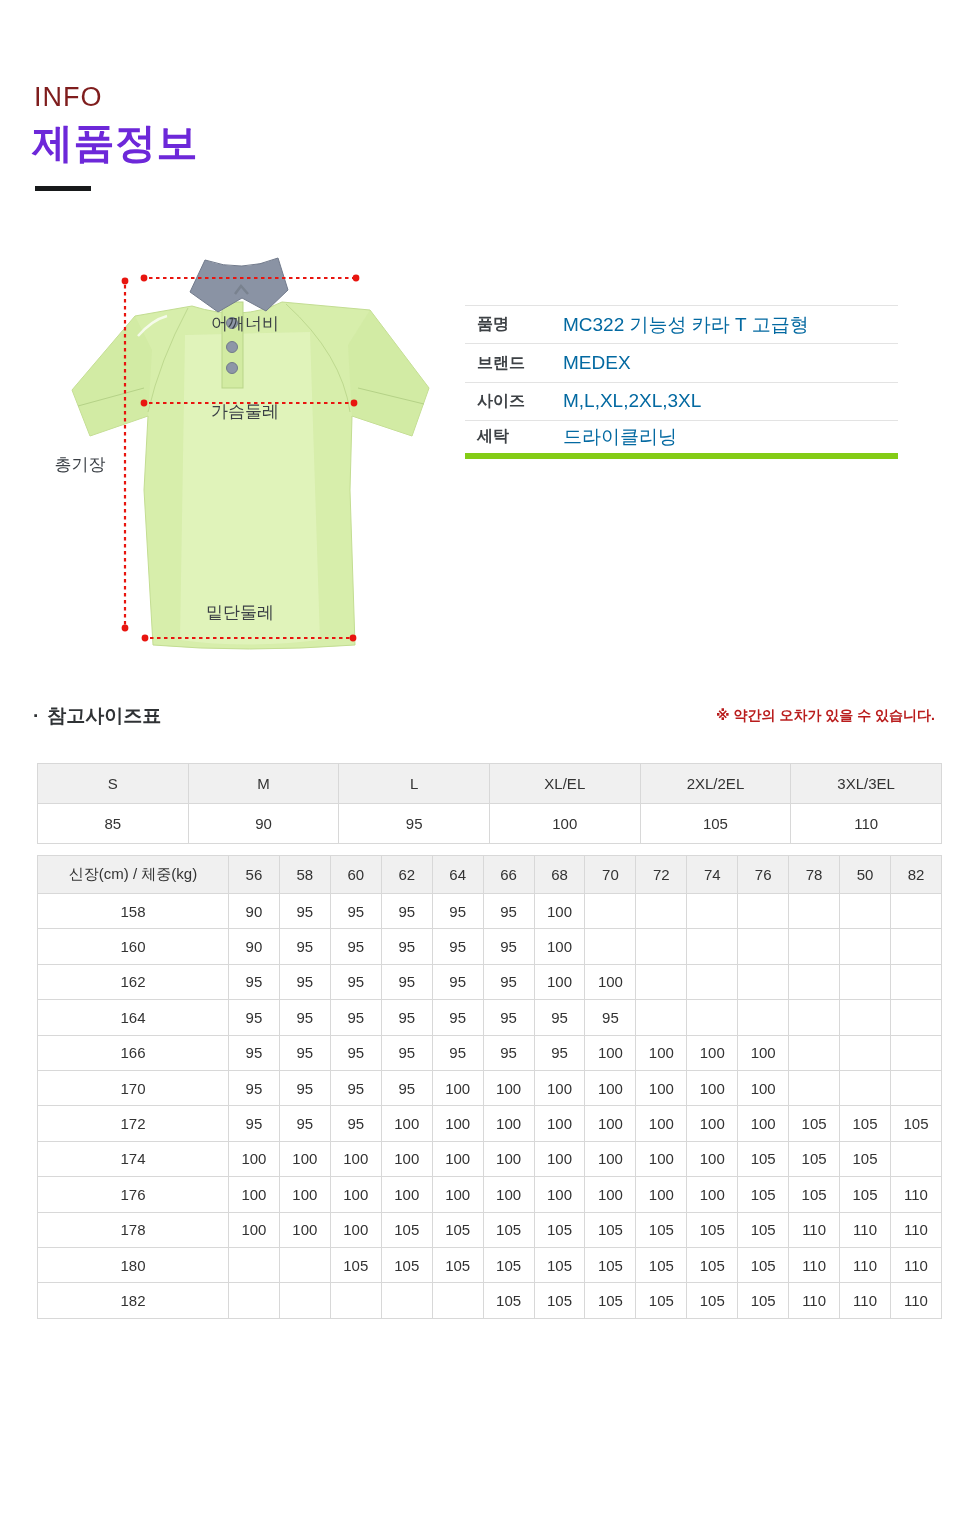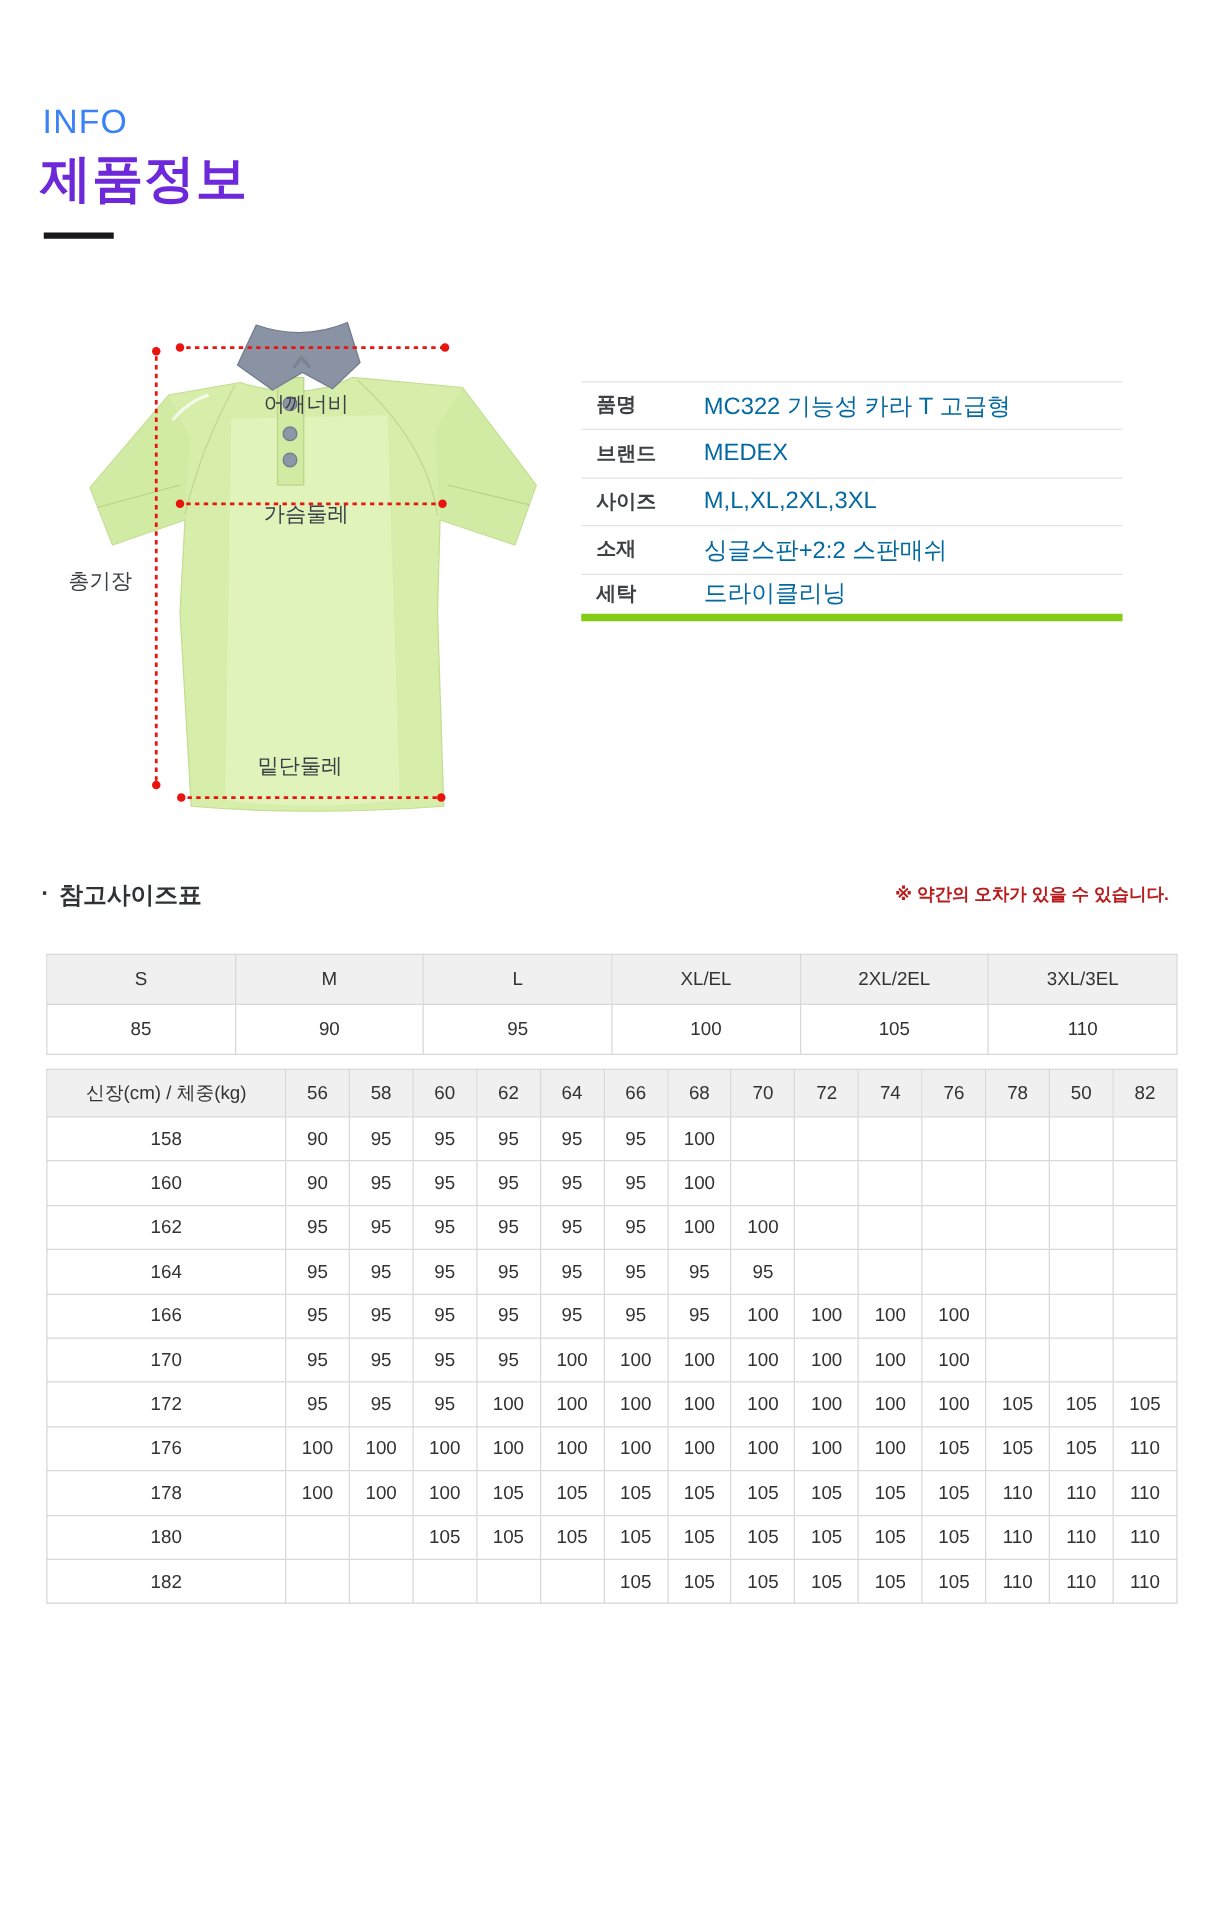--- a/index.html
+++ b/index.html
@@ -2,21 +2,21 @@
 <html><head>
 <meta charset="utf-8">
 <style>
   * { margin:0; padding:0; box-sizing:border-box; }
   html,body { background:#ffffff; }
   .page {
     position:relative; width:980px; height:1536px; background:#ffffff;
     font-family:"Liberation Sans","DejaVu Sans",sans-serif; color:#333; overflow:hidden;
   }
   
-  .eyebrow { position:absolute; left:34px; top:82px; font-size:27px; font-weight:400; color:#3b82f6; letter-spacing:1px; }
+  .eyebrow { position:absolute; left:34px; top:82px; font-size:27px; font-weight:400; color:#7f1d1d; letter-spacing:1px; }
   .page-title { position:absolute; left:32px; top:116px; font-size:41px; font-weight:700; color:#6d28d9; letter-spacing:0.5px; }
   .title-underline { position:absolute; left:35px; top:186px; width:56px; height:5px; background:#17191a; }
   
   .diagram { position:absolute; left:20px; top:240px; width:460px; height:420px; }
   .diagram svg { position:absolute; left:0; top:0; }
   .m-label { position:absolute; width:72px; text-align:center; font-size:17px; font-weight:500; color:#3a3f45; white-space:nowrap;margin-top:20px; }
   .lbl-shoulder { left:189px; top:52px; }
   .lbl-chest    { left:189px; top:140px; }
   .lbl-length   { left:24px;  top:193px; }
   .lbl-hem      { left:184px; top:341px; }
@@ -108,24 +108,20 @@
     </div>
     <div class="spec-row">
       <span class="spec-label">브랜드</span>
       <span class="spec-value">MEDEX</span>
     </div>
     <div class="spec-row">
       <span class="spec-label">사이즈</span>
       <span class="spec-value">M,L,XL,2XL,3XL</span>
     </div>
     <div class="spec-row">
-      <span class="spec-label">소재</span>
-      <span class="spec-value">싱글스판+2:2 스판매쉬</span>
-    </div>
-    <div class="spec-row">
       <span class="spec-label">세탁</span>
       <span class="spec-value">드라이클리닝</span>
     </div>
   </div>
 
   <div class="section-row">
     <div class="section-title">
       <span class="section-bullet">·</span>
       <span>참고사이즈표</span>
     </div>
@@ -289,20 +285,37 @@
           <td>100</td>
           <td>100</td>
           <td>100</td>
           <td>100</td>
           <td>100</td>
           <td>105</td>
           <td>105</td>
           <td>105</td>
         </tr>
         <tr>
+          <td>174</td>
+          <td>100</td>
+          <td>100</td>
+          <td>100</td>
+          <td>100</td>
+          <td>100</td>
+          <td>100</td>
+          <td>100</td>
+          <td>100</td>
+          <td>100</td>
+          <td>100</td>
+          <td>105</td>
+          <td>105</td>
+          <td>105</td>
+          <td></td>
+        </tr>
+        <tr>
           <td>176</td>
           <td>100</td>
           <td>100</td>
           <td>100</td>
           <td>100</td>
           <td>100</td>
           <td>100</td>
           <td>100</td>
           <td>100</td>
           <td>100</td>

